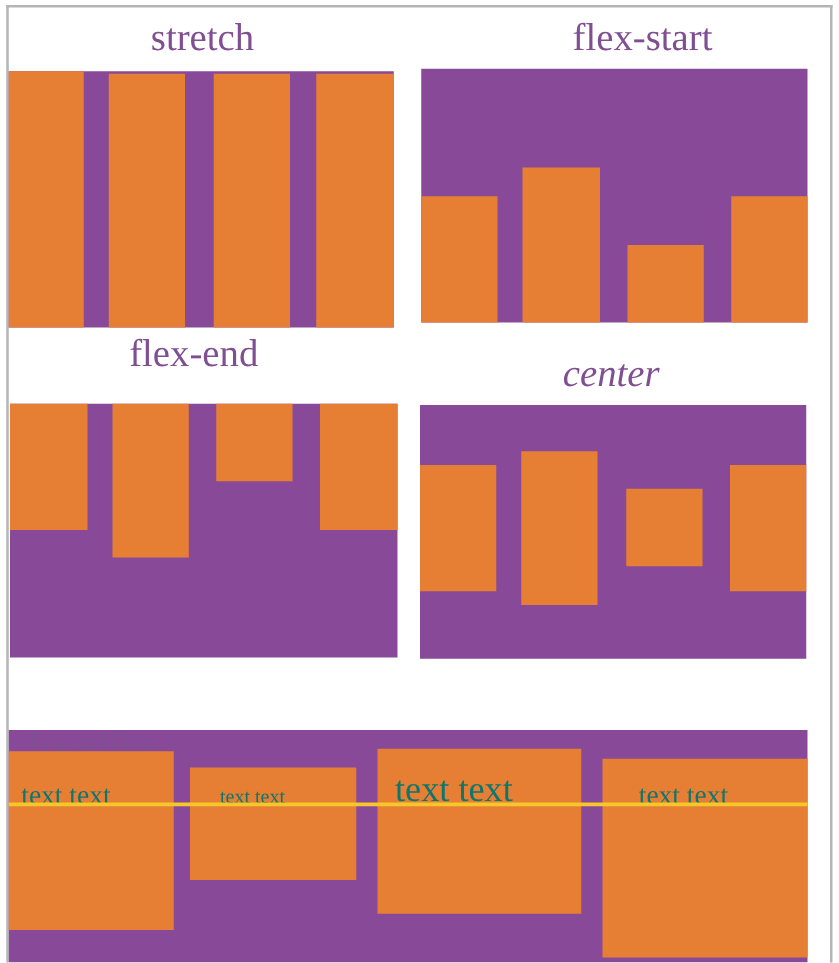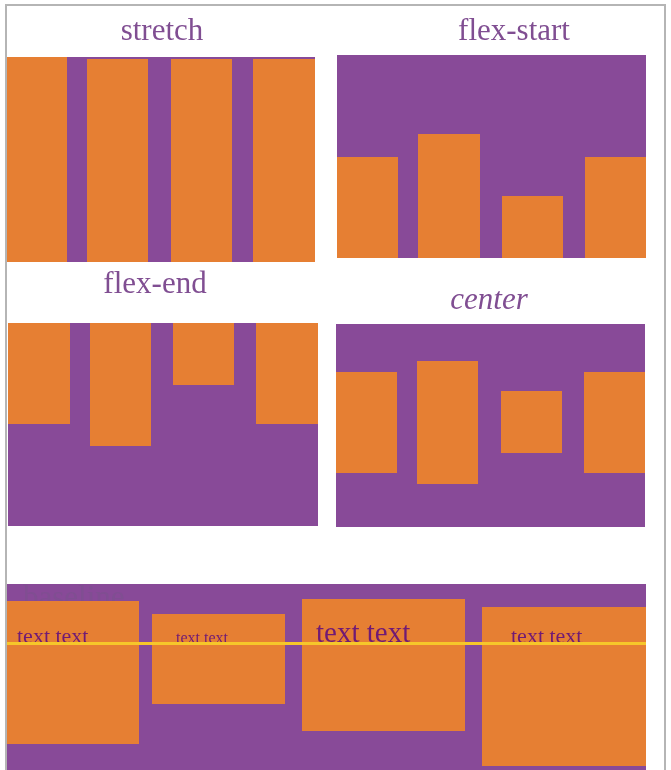--- a/index.html
+++ b/index.html
@@ -2,21 +2,21 @@
 <html><head>
 <meta charset="utf-8">
 <style>
   html, body { margin:0; padding:0; background:#ffffff; }
   body { width:671px; height:770px; position:relative; overflow:hidden; font-family:"Liberation Serif","DejaVu Serif",serif; }
   .frame { position:absolute; left:5px; top:4px; width:661px; height:780px; border:2px solid #b5b5b5; border-bottom:none; box-sizing:border-box; }
   .title { position:absolute; color:#804e92; font-size:31px; line-height:1; white-space:nowrap; transform:translateX(-50%); }
   .title.left { transform:none; }
   .box { position:absolute; background:#884a98; }
   .item { position:absolute; background:#e67f33; }
-  .txt { position:absolute; color:#701a75; white-space:nowrap; line-height:1; }
+  .txt { position:absolute; color:#0f766e; white-space:nowrap; line-height:1; }
   .baseline-line { position:absolute; left:7px; width:639px; height:3px; background:#f6c72a; }
 </style>
 </head>
 <body>
 
 <div class="frame"></div>
 
 <div>
   <div class="title" style="left:162px;top:14px;">stretch</div>
   <div class="box" style="left:7px;top:57px;width:308px;height:205px;"></div>

